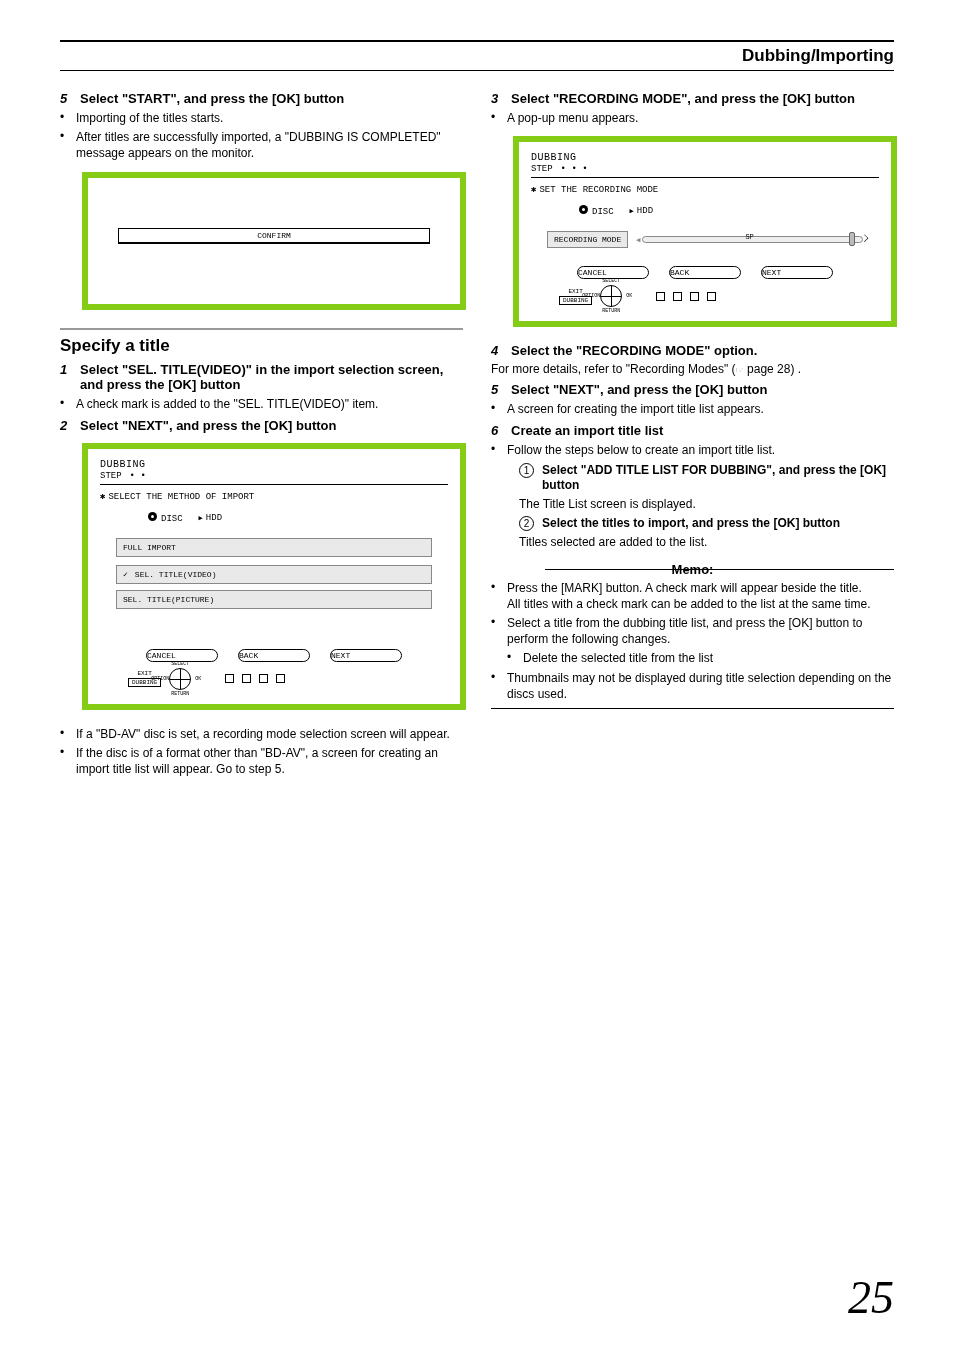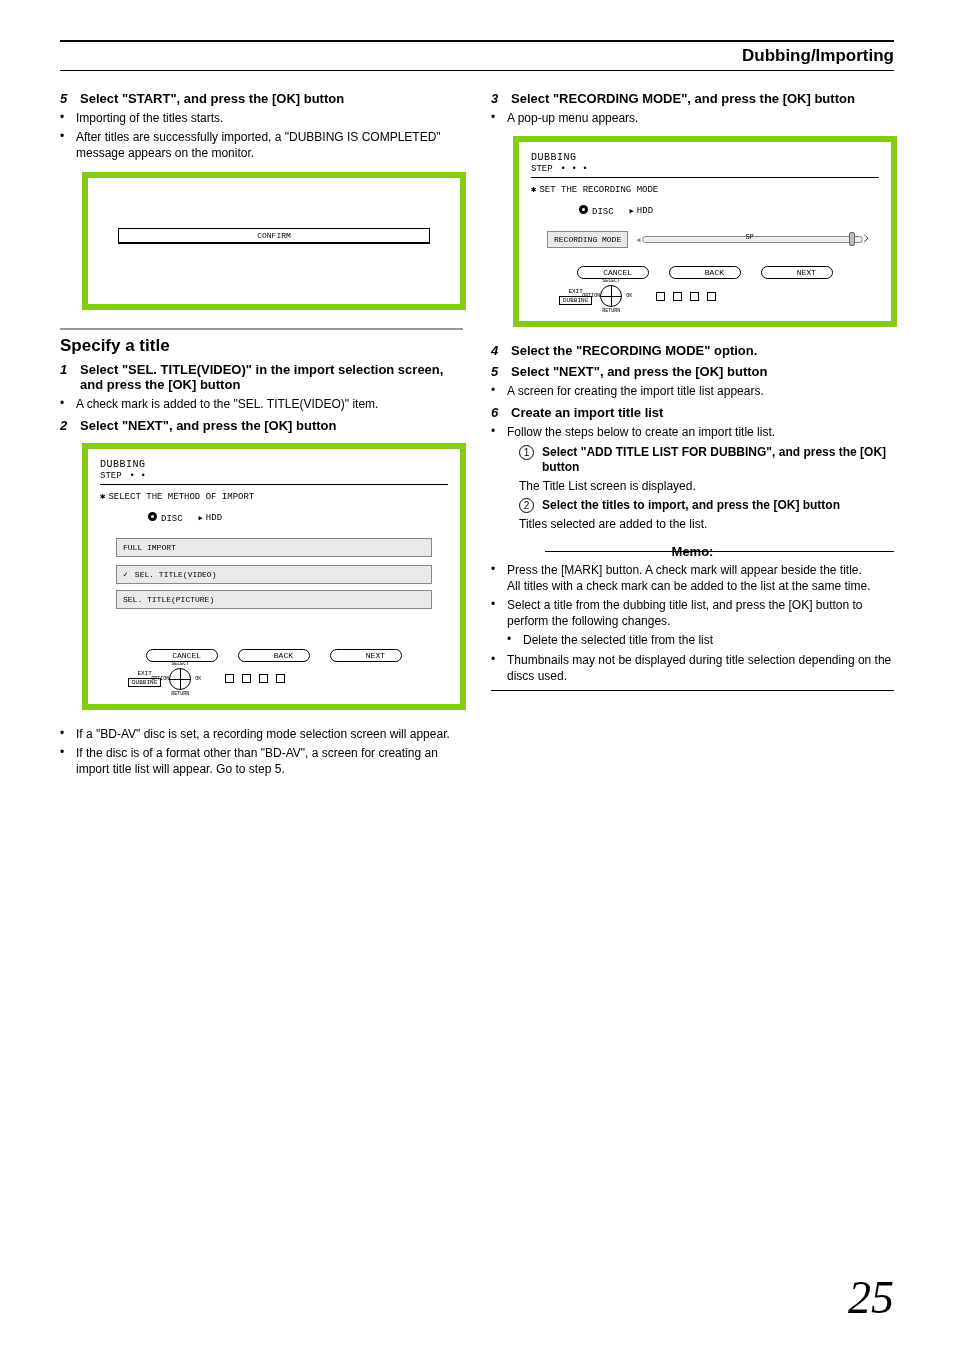--- a/index.html
+++ b/index.html
@@ -135,23 +135,23 @@
     display: flex;
     align-items: center;
     gap: 4px;
   }
   .slot.empty { background: #f3f3f3; }
   .check::before { content: "✓"; margin-right: 3px; font-size: 8px; }
   .btn-row { display: flex; gap: 20px; justify-content: center; margin: 14px 0 6px; }
   .uibtn {
     border: 1px solid #000;
     border-radius: 10px;
-    padding: 1px 16px;
+    padding: 1px 0;
     width: 72px;
-    text-align: right;
+    text-align: left;
     font-size: 8px;
     background: #fff;
   }
   .bottom-ctrl {
     display: flex;
     align-items: center;
     gap: 8px;
     margin: 2px 10px 8px 28px;
     font-size: 6px;
   }
@@ -433,20 +433,23 @@
             <div class="sq"></div>
           </div>
         </div>
       </div>
     </div>
 
     <div class="step-line">
       <span class="step-num">4</span>
       <span class="step-text">Select the "RECORDING MODE" option.</span>
     </div>
+    <div style="font-size:12px; margin:2px 0 6px 0;">
+      <span>For more details, refer to "Recording Modes" (</span><span class="hand-icon">☞</span><span> page 28) .</span>
+    </div>
 
     <div class="step-line">
       <span class="step-num">5</span>
       <span class="step-text">Select "NEXT", and press the [OK] button</span>
     </div>
     <div class="bullet-line">
       <span class="bullet-dot">•</span>
       <span class="bullet-text">A screen for creating the import title list appears.</span>
     </div>
 

